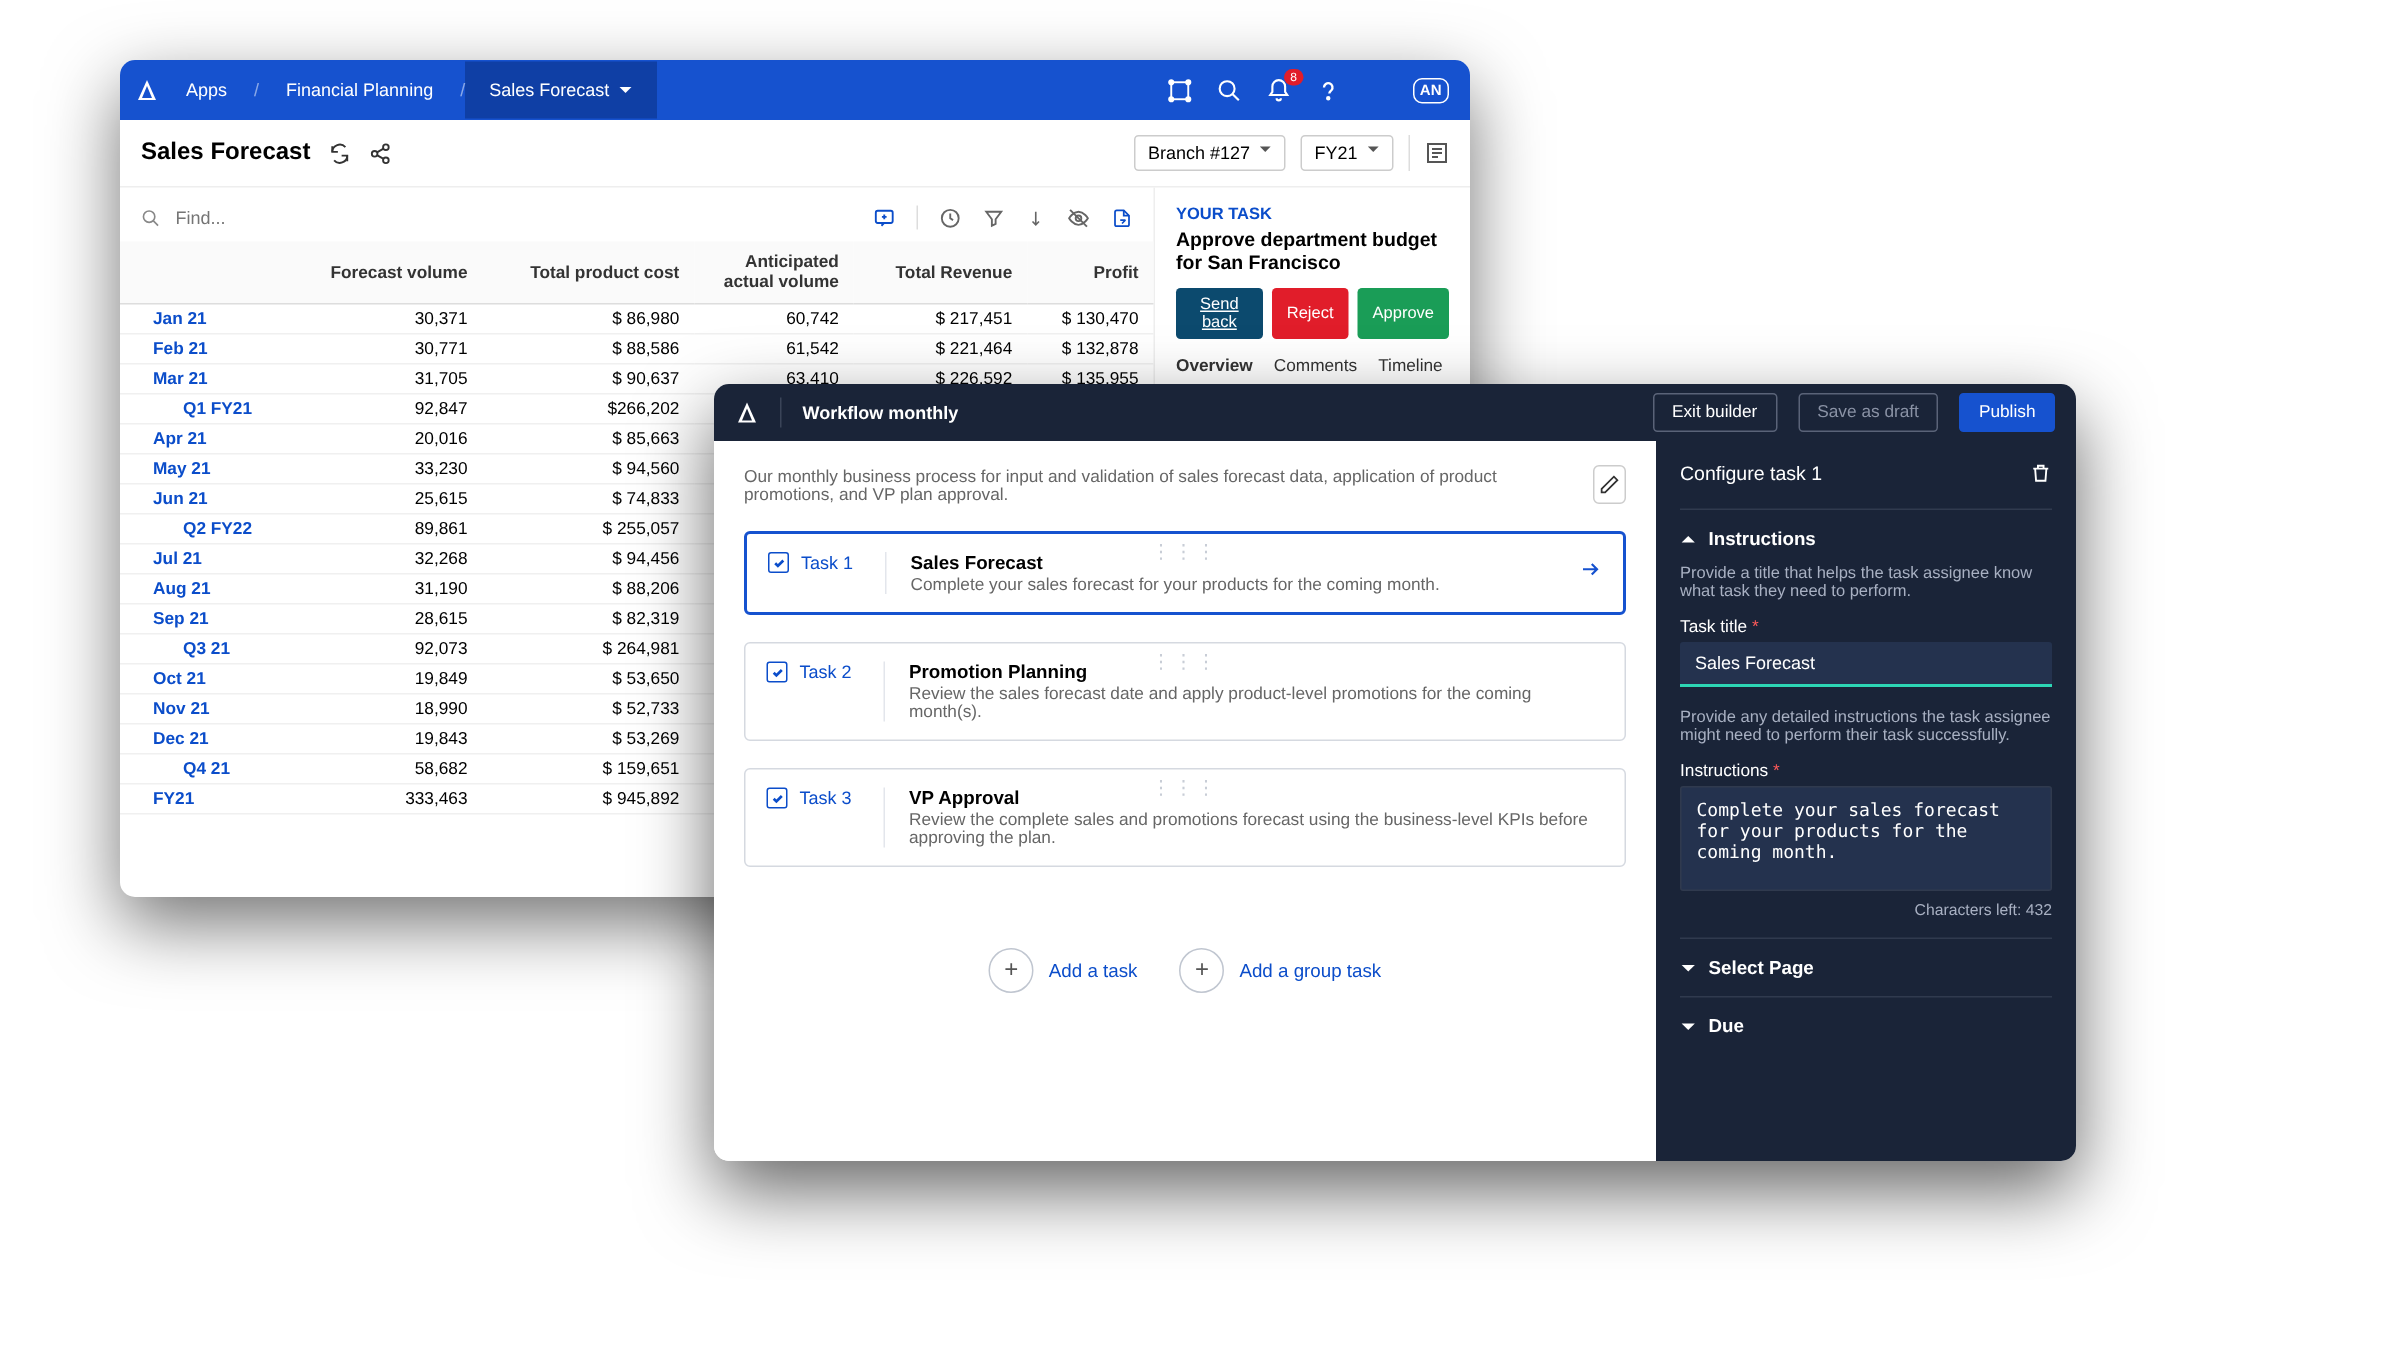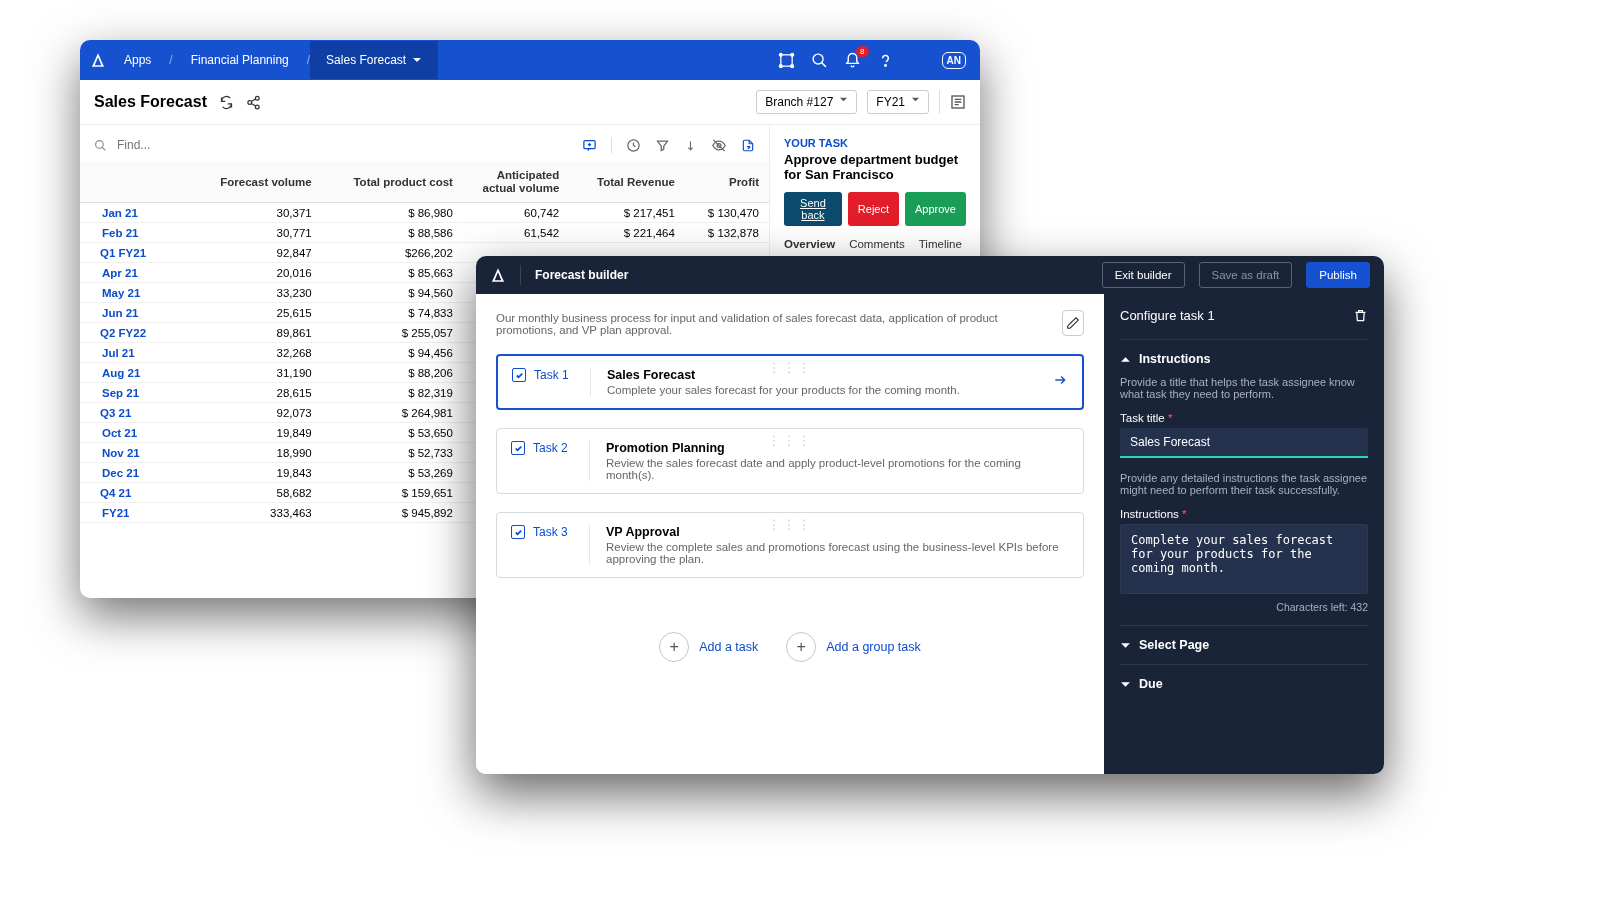--- a/index.html
+++ b/index.html
@@ -27,21 +27,21 @@
 .w1-body { display: flex; }
 .w1-main { flex: 1; padding: 8px 0; border-right: 1px solid #eee; }
 .w1-findrow { display: flex; align-items: center; padding: 4px 14px 8px 14px; gap: 10px; }
 .find-input { border: none; outline: none; font-size: 12px; color: #888; flex: 1; }
 .toolicons { display: flex; align-items: center; gap: 14px; color: #666; }
 .tbl { width: 100%; border-collapse: collapse; font-size: 11.5px; }
 .tbl th { color: #333; font-weight: 600; padding: 8px 10px; text-align: right; border-bottom: 1px solid #ddd; background: #fafafa; }
 .tbl th.first { text-align: left; }
 .tbl td { padding: 3.5px 10px; text-align: right; border-bottom: 1px solid #f0f0f0; }
 .tbl td.rowhead { text-align: left; color: #0b4dca; font-weight: 600; padding-left: 22px; cursor: pointer; }
-.tbl tr.indent td.rowhead { padding-left: 20px; margin-left: 48px; }
+.tbl tr.indent td.rowhead { padding-left: 42px; margin-left: 48px; }
 .tbl tr.total td.rowhead { font-weight: 700; }
 .w1-side { width: 210px; padding: 12px 14px; font-size: 12px; }
 .yourtask { color: #0b4dca; font-weight: 700; font-size: 11px; }
 .tasktitle { font-weight: 700; font-size: 13px; margin: 3px 0 10px 0; }
 .btnrow { display: flex; gap: 6px; margin-bottom: 12px; }
 .btn { padding: 5px 10px; border-radius: 3px; font-size: 11px; border: none; cursor: pointer; color: #fff; font-weight: 500; }
 .btn-blue { background: #0c4a6e; text-decoration: underline; }
 .btn-red { background: #e11d2a; }
 .btn-green { background: #1a9d57; }
 .tabs-sm { display: flex; gap: 14px; border-bottom: 5px solid #c2410c; margin-bottom: 10px; font-size: 11.5px; }
@@ -258,20 +258,28 @@
               <td>$ 130,470</td>
             </tr>
             <tr class="">
               <td class="rowhead">Feb 21</td>
               <td>30,771</td>
               <td>$ 88,586</td>
               <td>61,542</td>
               <td>$ 221,464</td>
               <td>$ 132,878</td>
             </tr>
+            <tr class="">
+              <td class="rowhead">Mar 21</td>
+              <td>31,705</td>
+              <td>$ 90,637</td>
+              <td>63,410</td>
+              <td>$ 226,592</td>
+              <td>$ 135,955</td>
+            </tr>
             <tr class="indent ">
               <td class="rowhead">Q1 FY21</td>
               <td>92,847</td>
               <td>$266,202</td>
               <td></td>
               <td></td>
               <td></td>
             </tr>
             <tr class="">
               <td class="rowhead">Apr 21</td>
@@ -401,21 +409,21 @@
 
 <div class="win2">
   <div class="w2-header">
     <span class="icon">
         <svg width="16" height="16" viewBox="0 0 24 24">
           <path fill="#fff" d="M12 2l9 20H3z"></path>
           <path fill="#1a2438" d="M12 8l5 12H7z"></path>
         </svg>
       </span>
     <span style="width:1px;height:20px;background:#3a4458"></span>
-    <span style="font-weight:600">Forecast builder</span>
+    <span style="font-weight:600">Workflow monthly</span>
     <span class="spacer"></span>
     <button class="hbtn">Exit builder</button>
     <button class="hbtn ghost">Save as draft</button>
     <button class="hbtn primary">Publish</button>
   </div>
   <div class="w2-body">
     <div class="w2-main">
       <div class="wf-titlerow">
         <div>
           <div class="wf-sub">Our monthly business process for input and validation of sales forecast data, application of product promotions, and VP plan approval.</div>

